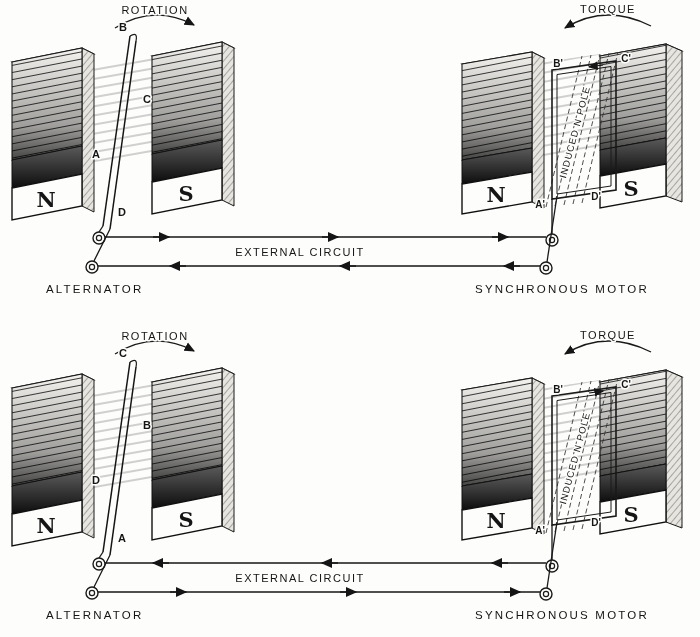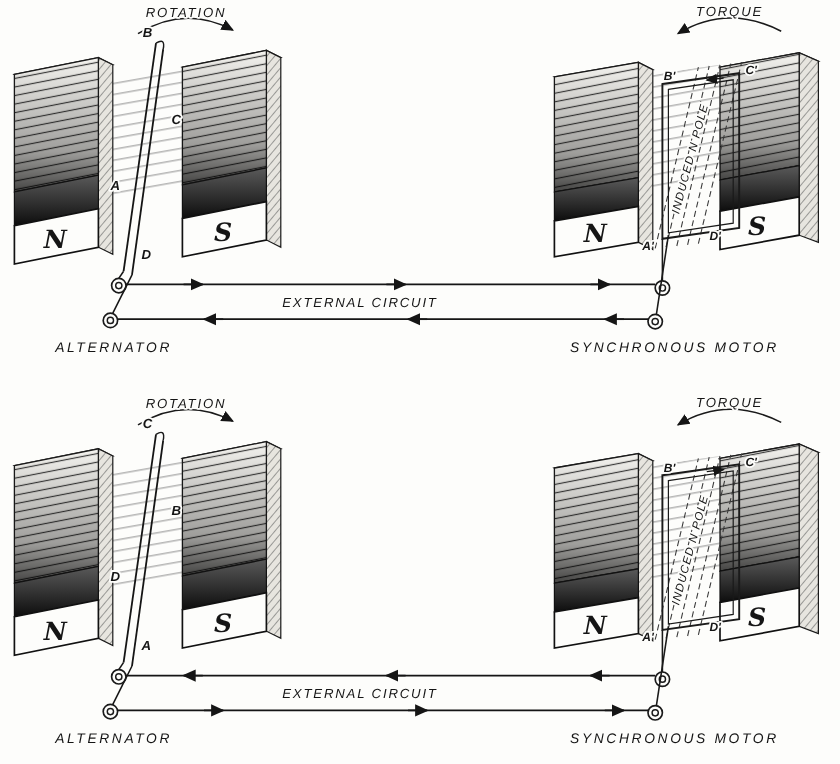--- a/index.html
+++ b/index.html
@@ -1,16 +1,16 @@
 <!DOCTYPE html>
 <html><head>
 <meta charset="utf-8">
 <style>
   html,body{margin:0;padding:0;background:#ffffff;}
-  .stage{width:700px;height:637px;position:relative;background:#fdfdfb;overflow:hidden;font-style:italic;}
+  .stage{width:700px;height:637px;position:relative;background:#fdfdfb;overflow:hidden;}
   svg{display:block;}
   text{font-family:"Liberation Sans", sans-serif;fill:#151515;}
   .small{font-size:11px;letter-spacing:1.5px;}
   .caption{font-size:11.5px;letter-spacing:2.2px;}
   .pole{font-family:"DejaVu Serif", serif;font-size:21px;font-weight:bold;}
   .pt{font-size:11px;font-weight:bold;}
   .prime{font-size:10px;font-weight:bold;}
   .tiny{font-size:9.5px;letter-spacing:1px;}
   .halo{paint-order:stroke;stroke:#fdfdfb;stroke-width:3px;stroke-linejoin:round;}
   .ink{stroke:#1a1a1a;fill:none;}

